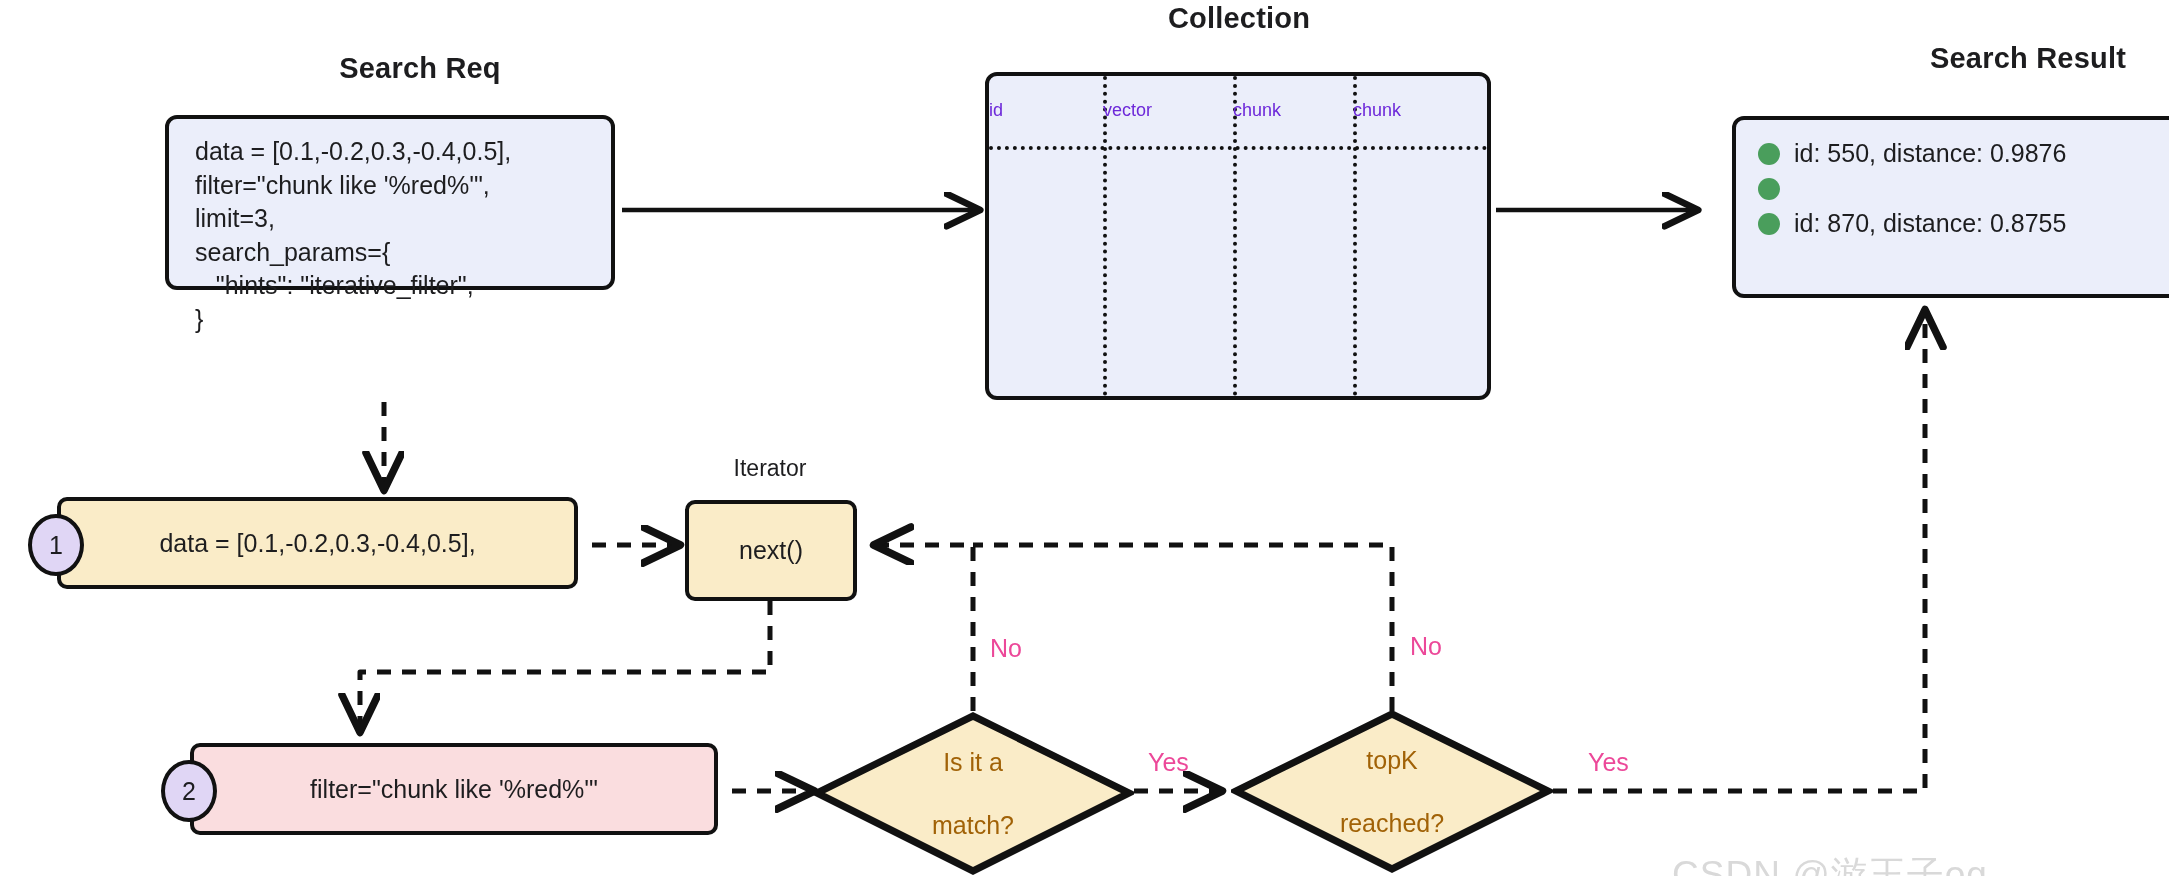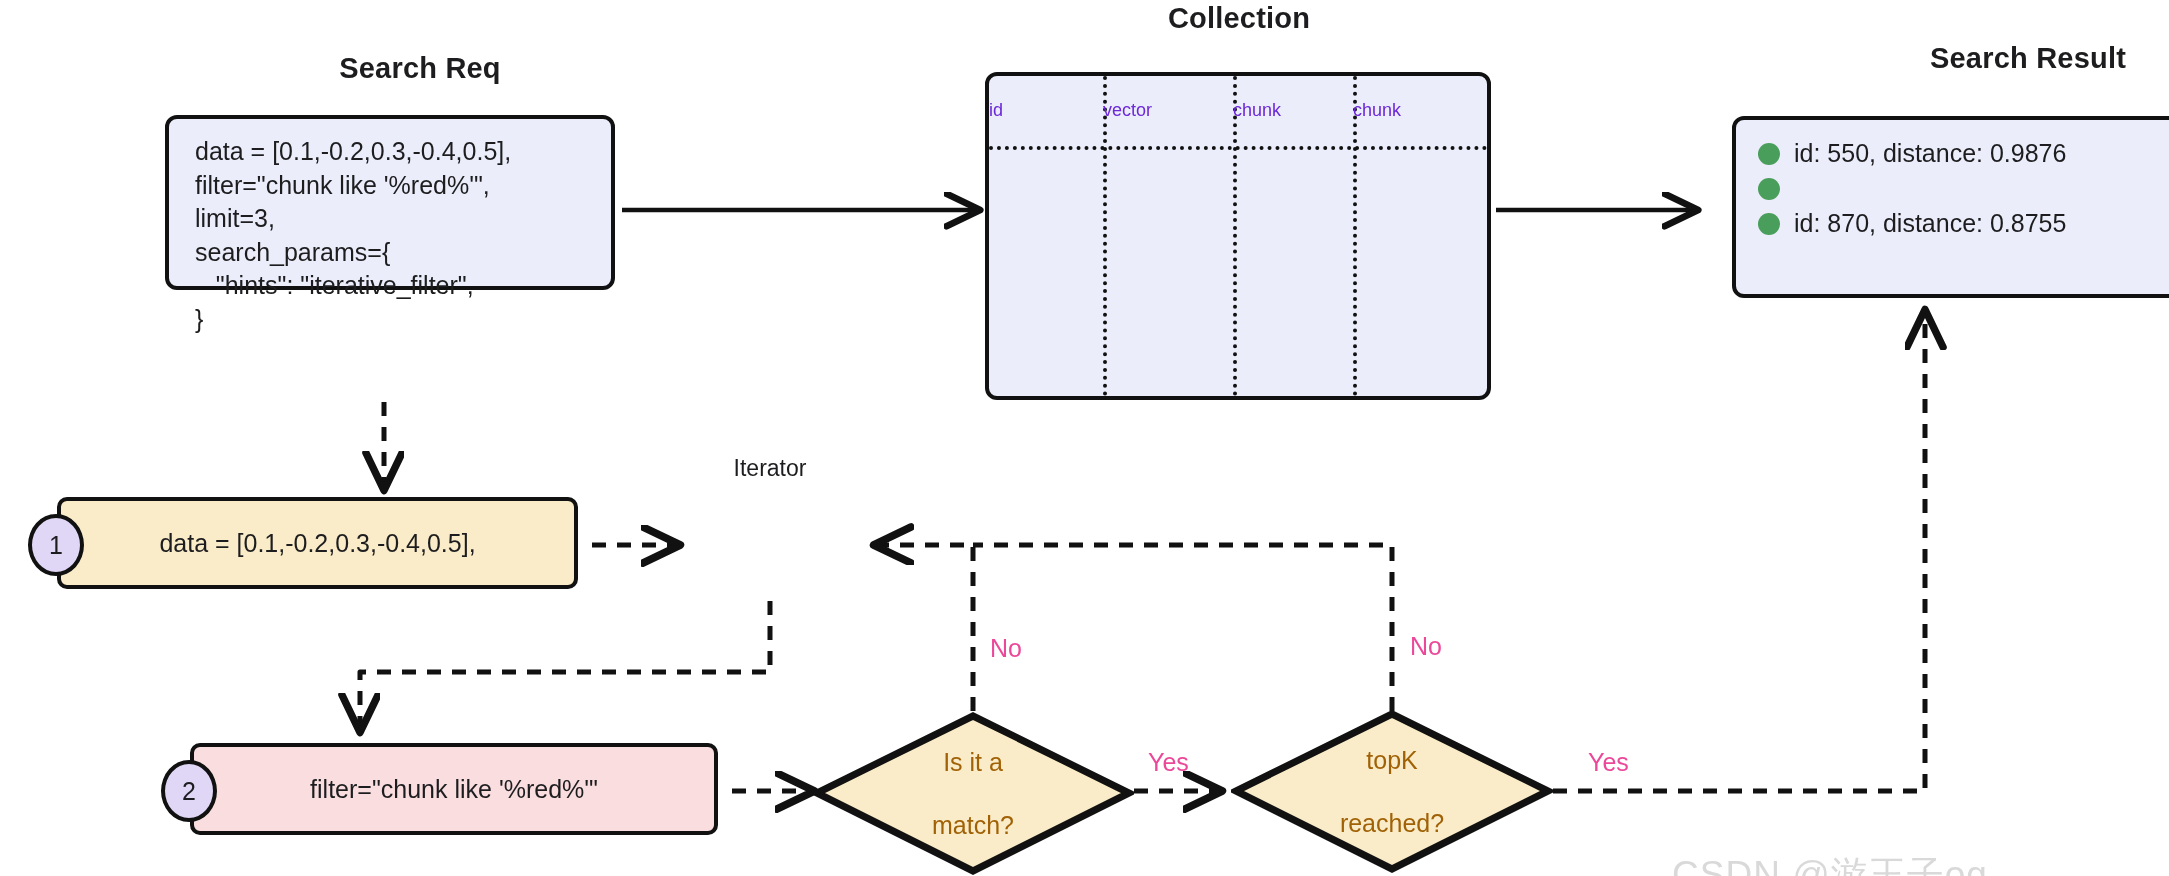--- a/index.html
+++ b/index.html
@@ -273,20 +273,23 @@
   </div>
 
   <div class="step-circle" style="left:161px; top:760px;">
     <span>2</span>
   </div>
   <div class="pill pink" style="left:190px; top:743px; width:528px; height:92px;">
     <span class="pill-text">filter="chunk like '%red%'"</span>
   </div>
 
   <div class="small-label" style="left:770px; top:455px; transform:translateX(-50%);">Iterator</div>
+  <div class="iter-box" style="left:685px; top:500px; width:172px; height:101px;">
+    <span>next()</span>
+  </div>
 
   <div class="diamond-wrap" style="left:812px; top:711px; width:322px; height:165px;">
     <svg width="322" height="165" viewBox="0 0 322 165">
       <polygon points="161,5 317,82 161,160 5,82" fill="#faecc8" stroke="#111111" stroke-width="7" stroke-linejoin="miter"></polygon>
     </svg>
     <div class="diamond-label">
       <span>Is it a</span>
       <span>match?</span>
     </div>
   </div>

